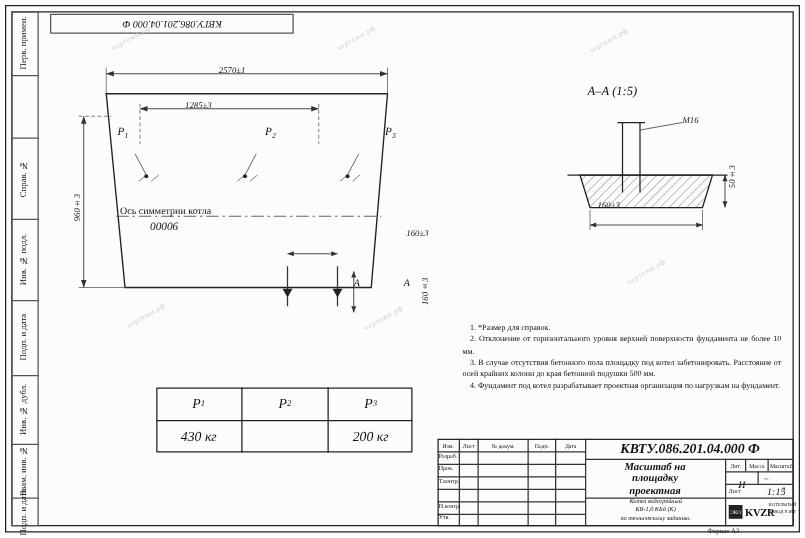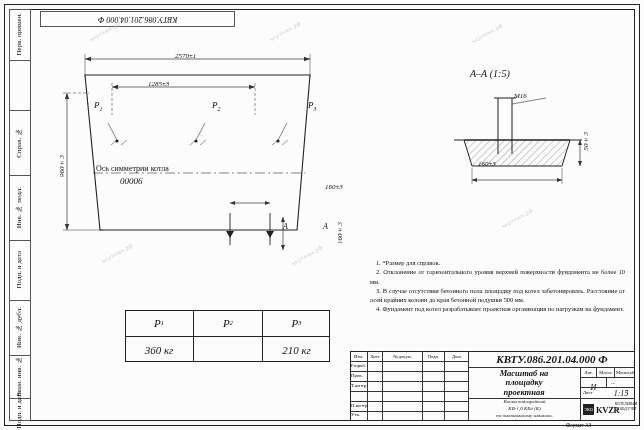--- a/index.html
+++ b/index.html
@@ -160,21 +160,21 @@
 
     <line x1="130" y1="52" x2="130" y2="78" stroke="#333" stroke-width="0.7"></line>
     <path d="M130,52 l-2,5 h4 z" fill="#333"></path>
     <path d="M130,78 l-2,-5 h4 z" fill="#333"></path>
   </svg>
 
   <div class="abs dim" style="left:478px;top:160px;">160±3</div>
   <div class="abs dim" style="left:582px;top:132px;">
     <span class="vtext">50±3</span>
   </div>
-  <div class="abs dim" style="left:514px;top:92px;">М16</div>
+  <div class="abs dim" style="left:546px;top:92px;">М16</div>
 
   <div class="abs" style="left:370px;top:258px;width:255px;font-size:6.4px;line-height:1.45;text-align:justify;">
     <div style="text-indent:6px;">1. *Размер для справок.</div>
     <div style="text-indent:6px;">2. Отклонение от горизонтального уровня верхней поверхности фундамента не более 10 мм.</div>
     <div style="text-indent:6px;">3. В случае отсутствия бетонного пола площадку под котел забетонировать. Расстояние от осей крайних колонн до края бетонной подушки 500 мм.</div>
     <div style="text-indent:6px;">4. Фундамент под котел разрабатывает проектная организация по нагрузкам на фундамент.</div>
   </div>
 
   <div class="abs" style="left:125px;top:310px;width:205px;height:52px;">
     <div class="abs bdr" style="left:0;top:0;width:205px;height:52px;border-width:1.2px;"></div>
@@ -188,22 +188,22 @@
     </div>
     <div class="abs ctr" style="left:69px;top:0;width:68px;height:26px;font-size:11px;font-style:italic;">
       <span>P</span>
         <sub style="font-size:7px;">2</sub>
     </div>
     <div class="abs ctr" style="left:138px;top:0;width:67px;height:26px;font-size:11px;font-style:italic;">
       <span>P</span>
         <sub style="font-size:7px;">3</sub>
     </div>
 
-    <div class="abs ctr" style="left:0;top:27px;width:68px;height:25px;font-size:11px;font-style:italic;">360 кг</div>
-    <div class="abs ctr" style="left:138px;top:27px;width:67px;height:25px;font-size:11px;font-style:italic;">210 кг</div>
+    <div class="abs ctr" style="left:0;top:27px;width:68px;height:25px;font-size:11px;font-style:italic;">430 кг</div>
+    <div class="abs ctr" style="left:138px;top:27px;width:67px;height:25px;font-size:11px;font-style:italic;">200 кг</div>
   </div>
 
   <div class="abs" style="left:350px;top:351px;width:285px;height:70px;">
     <div class="abs bdr" style="left:0;top:0;width:285px;height:70px;border-width:1.3px;"></div>
 
     <div class="abs" style="left:0;top:0;width:118px;height:70px;">
       <div class="abs" style="left:17px;top:0;width:1px;height:70px;background:#333;"></div>
       <div class="abs" style="left:32px;top:0;width:1px;height:70px;background:#333;"></div>
       <div class="abs" style="left:72px;top:0;width:1px;height:70px;background:#333;"></div>
       <div class="abs" style="left:94px;top:0;width:1px;height:70px;background:#333;"></div>

